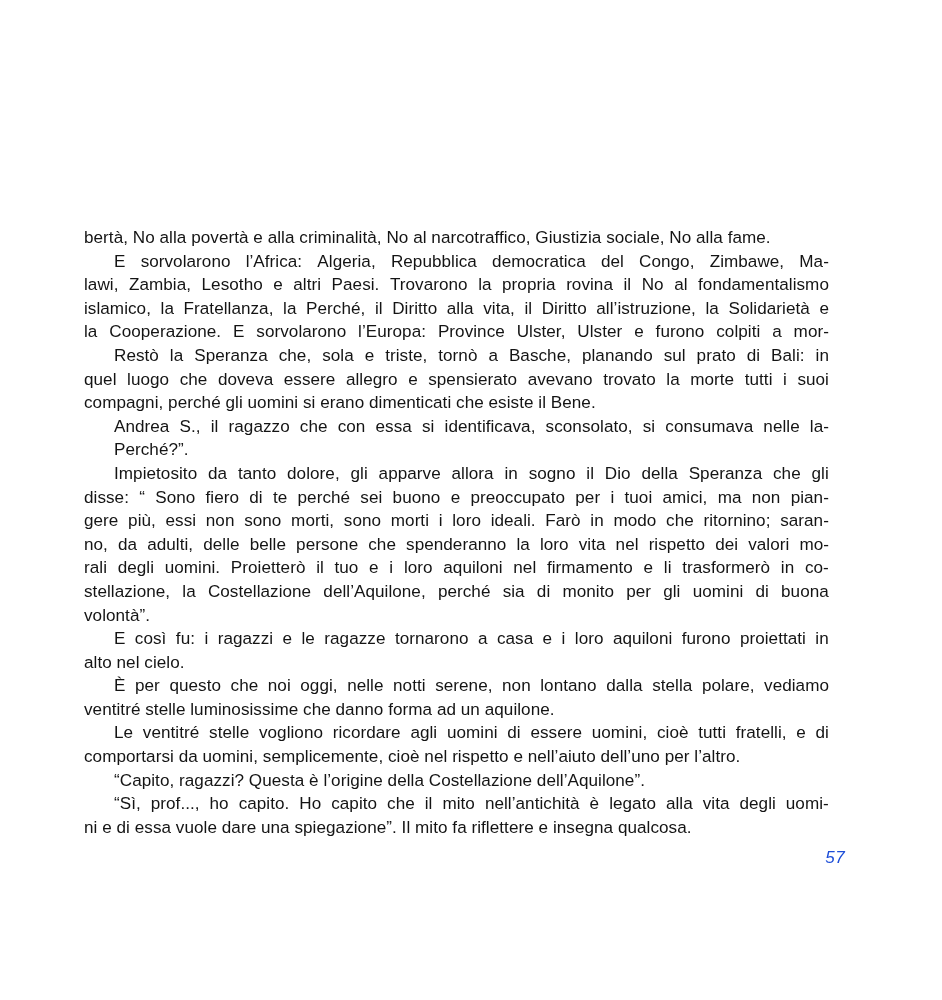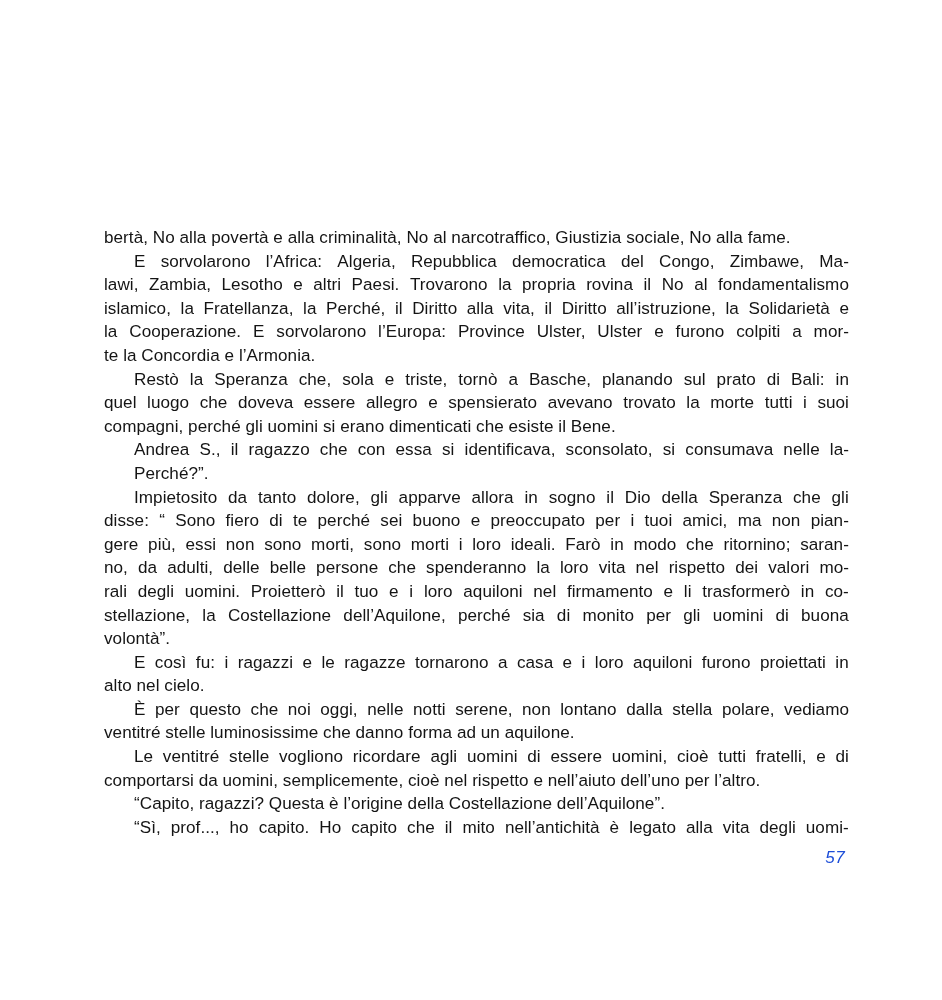--- a/index.html
+++ b/index.html
@@ -20,21 +20,21 @@
     position: absolute;
     left: 0;
     top: 0;
     width: 942px;
     height: 1000px;
     background: #ffffff;
   }
 
   .text-block {
     position: absolute;
-    left: 104px;
+    left: 84px;
     top: 226px;
     width: 745px;
   }
 
   
   .line {
     display: block;
     width: 745px;
     height: 23.6px;
     line-height: 23.6px;
@@ -144,21 +144,20 @@
         <span class="w">l’Europa:</span>
         <span class="w">Province</span>
         <span class="w">Ulster,</span>
         <span class="w">Ulster</span>
         <span class="w">e</span>
         <span class="w">furono</span>
         <span class="w">colpiti</span>
         <span class="w">a</span>
         <span class="w">mor-</span>
       </div>
-      <div class="line flush">te la Concordia e l’Armonia.</div>
       <div class="line just indent">
         <span class="w">Restò</span>
         <span class="w">la</span>
         <span class="w">Speranza</span>
         <span class="w">che,</span>
         <span class="w">sola</span>
         <span class="w">e</span>
         <span class="w">triste,</span>
         <span class="w">tornò</span>
         <span class="w">a</span>
@@ -383,17 +382,18 @@
         <span class="w">il</span>
         <span class="w">mito</span>
         <span class="w">nell’antichità</span>
         <span class="w">è</span>
         <span class="w">legato</span>
         <span class="w">alla</span>
         <span class="w">vita</span>
         <span class="w">degli</span>
         <span class="w">uomi-</span>
       </div>
+      <div class="line flush">ni e di essa vuole dare una spiegazione”. Il mito fa riflettere e insegna qualcosa.</div>
     </div>
 
   <div class="folio">57</div>
 
 </div>
 
 </body></html>

